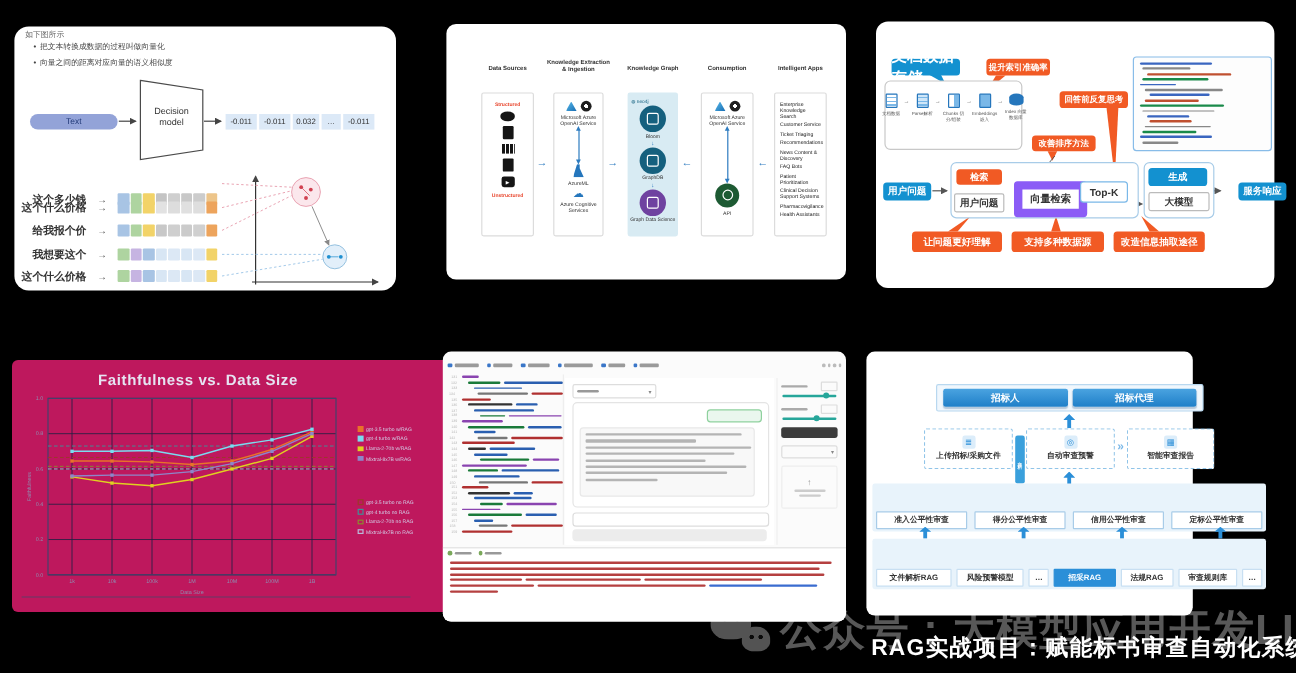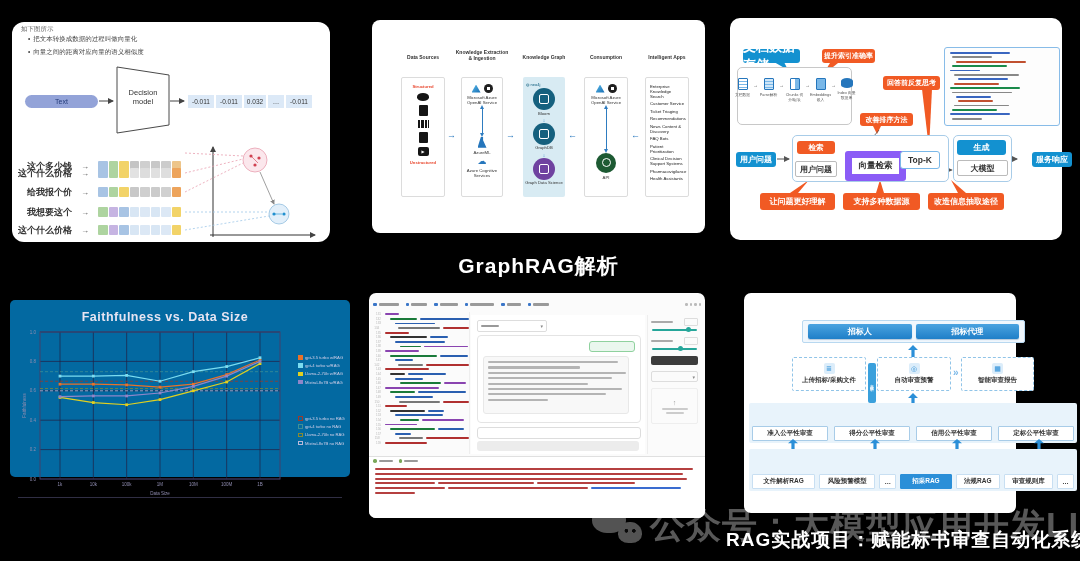--- a/index.html
+++ b/index.html
@@ -92,21 +92,21 @@
   .pi.parse{background:repeating-linear-gradient(#cfe6f8 0 2px,#7ab8e8 2px 3px);}
   .pi.chunk{background:linear-gradient(90deg,#fff 55%,#7ab8e8 55%);}
   .pi.embed{background:#7ab8e8;}
   .pi.index{width:12px;height:10px;border:none;border-radius:6px/3px;background:#2576bc;}
   .code-panel{position:absolute;left:214px;top:29px;width:116px;height:79px;background:#fdfdfd;
               border:1px solid #88bce8;border-radius:3px;padding:4px 3px;box-sizing:border-box;overflow:hidden;}
   .code-bar{height:1.8px;border-radius:1px;margin-bottom:2.6px;}
   .flow-cont{position:absolute;border:1px solid #a8cce8;border-radius:5px;background:#fff;}
   .rag-svg{position:absolute;left:0;top:0;width:332px;height:222px;overflow:visible;}
   
-  #card-chart{left:10px;top:300px;width:340px;height:177px;border-radius:5px;background:#0369a1;}
+  #card-chart{left:10px;top:300px;width:340px;height:210px;border-radius:5px;background:#be185d;padding-left:40px;}
   .chart-title{position:absolute;left:40px;top:10px;width:230px;text-align:center;color:#e6e4f2;
                font-size:12.5px;font-weight:600;letter-spacing:.5px;}
   #chart-svg{position:absolute;left:30px;top:32px;width:240px;height:147px;overflow:visible;}
   .legend{position:absolute;width:52px;}
   .legend-item{display:flex;align-items:center;margin-bottom:3.2px;}
   .legend-item .sq{width:4.5px;height:4.5px;margin-right:2.5px;flex:none;}
   .legend-item .lt{font-size:4.2px;color:#d2cfe8;white-space:nowrap;}
   .chart-footline{position:absolute;left:8px;top:197px;width:324px;height:1px;background:#4a4668;opacity:.65;}
   
   #card-ide{left:369px;top:293px;width:336px;height:225px;border-radius:7px;background:#fbfbfb;overflow:hidden;}
@@ -146,21 +146,21 @@
   .upload-box .ub{width:26px;height:2px;background:#ccc;border-radius:1px;}
   .ide-console{position:absolute;left:0;top:163px;width:336px;height:62px;background:#fff;border-top:1px solid #e0e0e0;}
   .console-tabs{position:absolute;left:4px;top:2px;display:flex;gap:6px;align-items:center;}
   .ct{display:flex;gap:2px;align-items:center;}
   .ct .ci{width:3.5px;height:3.5px;border-radius:50%;background:#7aa85a;}
   .ct .cb2{width:14px;height:2.4px;background:#999;border-radius:1px;}
   .console-lines{position:absolute;left:6px;top:11px;right:4px;}
   .log-line{display:flex;gap:3px;margin-bottom:2.8px;}
   .log-line i{display:block;height:2px;border-radius:1px;}
   
-  #card-bid{left:744px;top:293px;width:272px;height:220px;border-radius:7px;}
+  #card-bid{left:722px;top:293px;width:272px;height:220px;border-radius:7px;}
   .bid-topbox{position:absolute;left:58px;top:27px;width:223px;height:23px;border:1px solid #b8d8f0;
               background:#f0f7fd;border-radius:2px;display:flex;gap:4px;align-items:center;padding:0 5px;box-sizing:border-box;}
   .blue-btn{flex:1;height:15px;background:linear-gradient(180deg,#4aa3e0,#1f7fc8);border-radius:2px;
             color:#fff;font-size:8px;font-weight:700;display:flex;align-items:center;justify-content:center;box-shadow:0 1px 1px rgba(0,60,120,.25);}
   .dash-box{position:absolute;top:64px;height:34px;border:1px dashed #90c4e8;background:#fff;border-radius:2px;
             display:flex;flex-direction:column;align-items:center;justify-content:center;gap:2px;box-sizing:border-box;}
   .dash-box .dbi{width:11px;height:11px;background:#dcedfa;border-radius:2px;color:#2b8fd8;font-size:7px;
                  display:flex;align-items:center;justify-content:center;}
   .dash-box .dbl{font-size:6.5px;color:#333;font-weight:600;}
   .vtag{position:absolute;left:124px;top:70px;width:8px;height:40px;background:#3aa0dc;border-radius:2px;
@@ -387,21 +387,20 @@
           <div class="app-item">Pharmacovigilance</div>
           <div class="app-item">Health Assistants</div>
         </div>
     </div>
 
     <span class="g-arrow" style="left:75px">→</span>
     <span class="g-arrow" style="left:134px">→</span>
     <span class="g-arrow" style="left:196px">←</span>
     <span class="g-arrow" style="left:259px">←</span>
   </div>
-  <div class="caption" style="left:372px;top:252px;width:333px">GraphRAG解析</div>
 
   <div class="card" id="card-rag">
     <svg class="rag-svg" xmlns="http://www.w3.org/2000/svg">
       <defs>
           <marker id="arr2" markerWidth="6" markerHeight="6" refX="5" refY="3" orient="auto">
             <path d="M0,0L6,3L0,6Z" fill="#555"></path>
           </marker>
         </defs>
       <polygon points="44,44 54,44 58,52" fill="#1391d0"></polygon>
       <polygon points="100,45 108,45 92,58" fill="#f15a24"></polygon>

